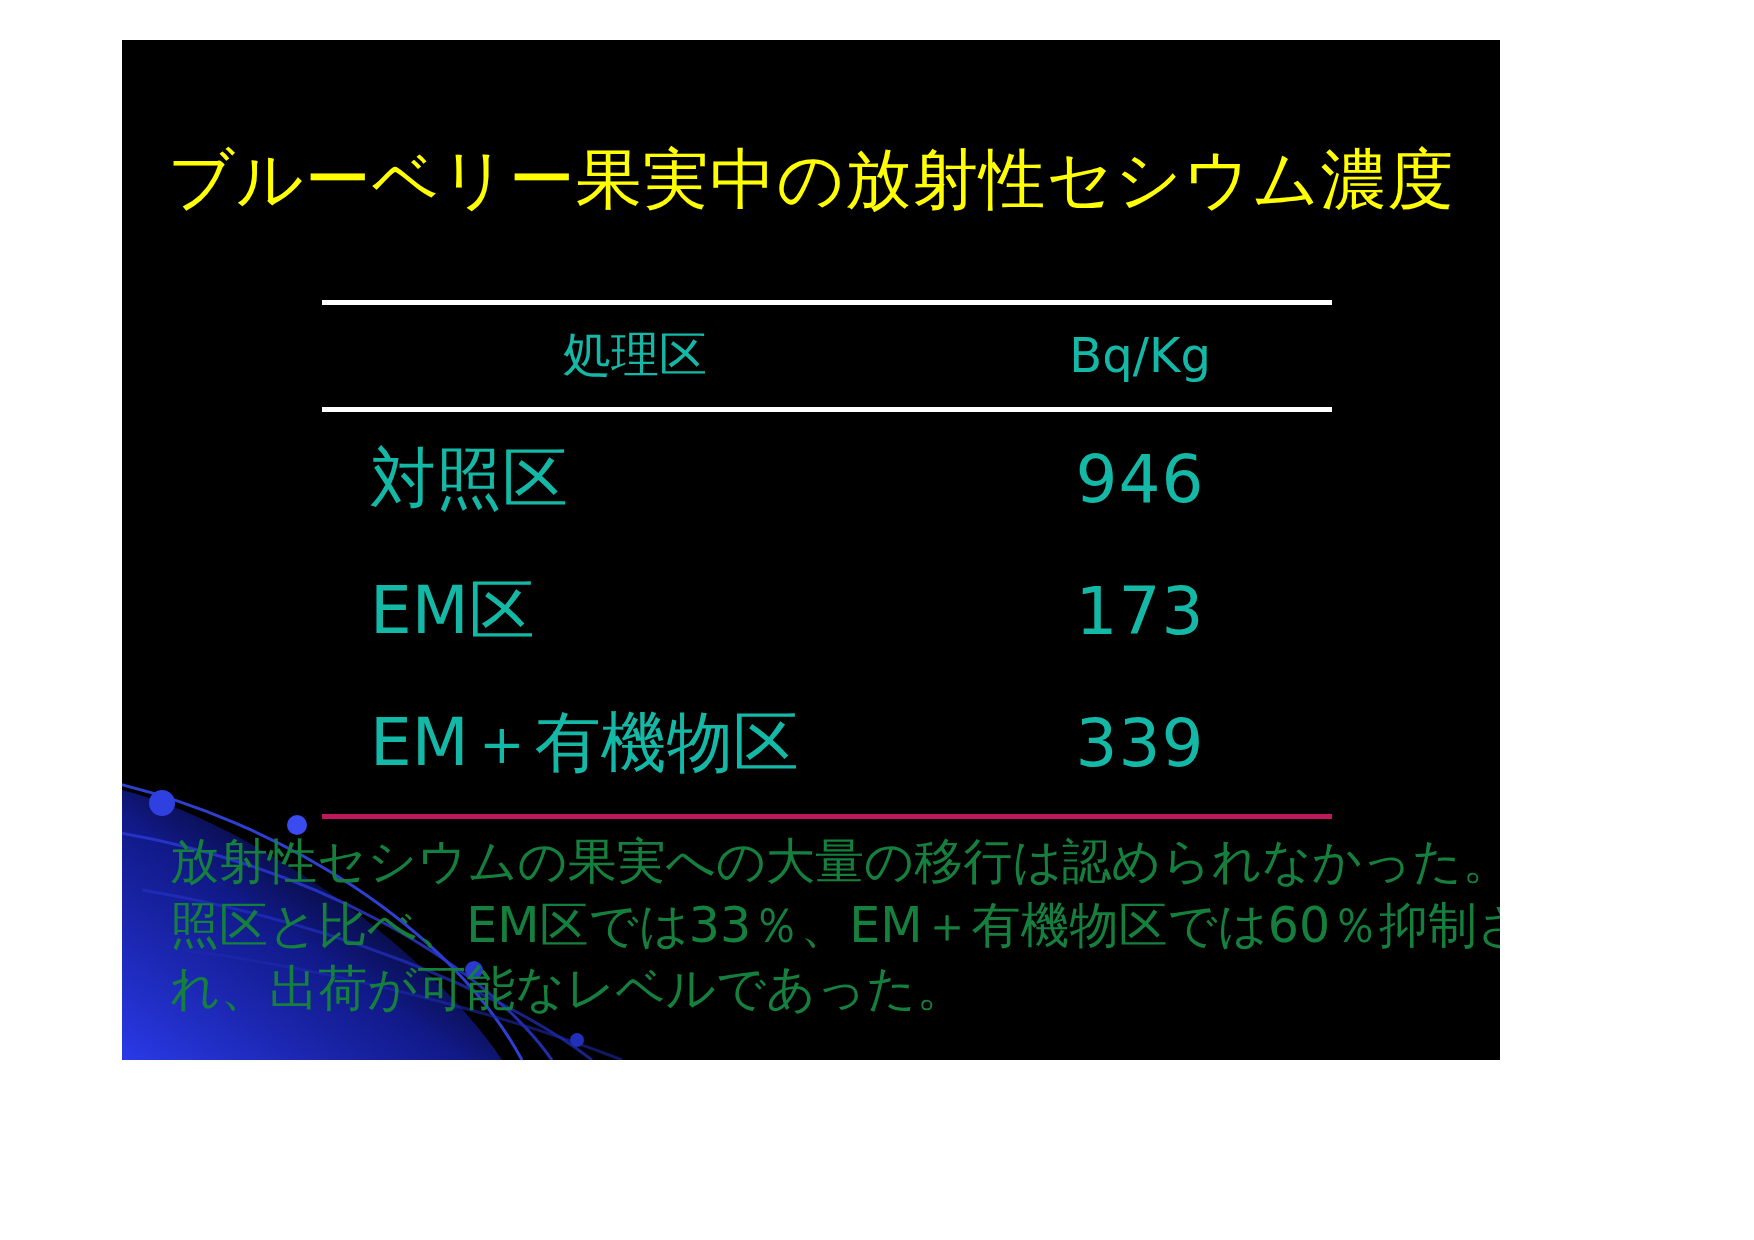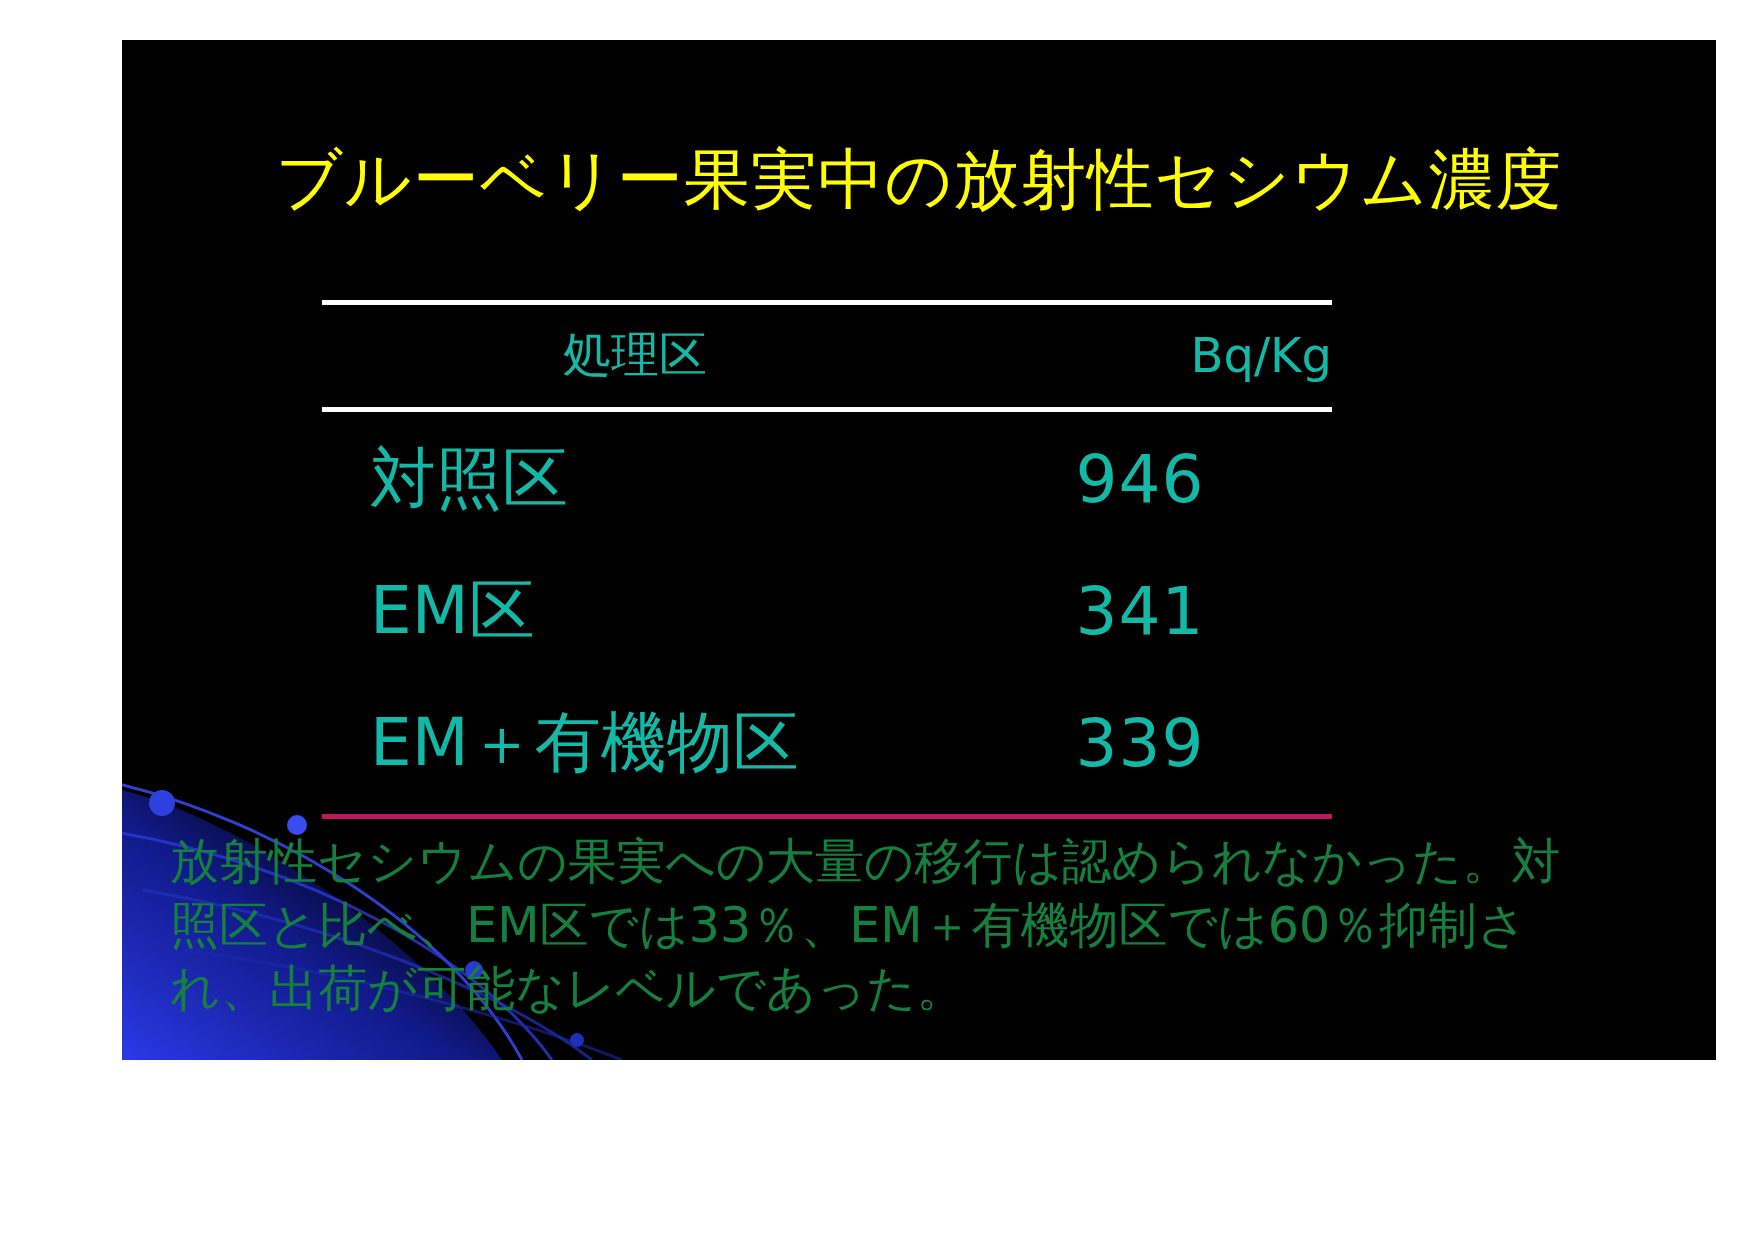--- a/index.html
+++ b/index.html
@@ -14,21 +14,21 @@
     position: relative;
     width: 1754px;
     height: 1240px;
     background: #ffffff;
     overflow: hidden;
   }
   #slide {
     position: absolute;
     left: 122px;
     top: 40px;
-    width: 1594px;
+    width: 1378px;
     height: 1020px;
     background: #000000;
     overflow: hidden;
   }
   
   #decor {
     position: absolute;
     left: 0;
     bottom: 0;
     width: 640px;
@@ -58,21 +58,21 @@
   }
   #data-table thead th {
     font-size: 48px;
     font-weight: normal;
     padding: 18px 0 20px 0;
     border-top: 5px solid #ffffff;
     border-bottom: 5px solid #ffffff;
     font-family: "DejaVu Sans", "Liberation Sans", sans-serif;
   }
   #data-table thead th.col-treat { text-align: center; width: 62%; }
-  #data-table thead th.col-unit  { text-align: right; width: 38%; }
+  #data-table thead th.col-unit  { text-align: center; width: 38%; }
   #data-table tbody td {
     font-size: 66px;
     padding: 22px 0 20px 0;
     font-family: "DejaVu Sans", "Liberation Sans", sans-serif;
   }
   #data-table tbody td.cell-treat {
     text-align: left;
     padding-left: 48px;
   }
   #data-table tbody td.cell-value {
@@ -129,21 +129,21 @@
           <th class="col-unit">Bq/Kg</th>
         </tr>
       </thead>
       <tbody>
         <tr>
           <td class="cell-treat">対照区</td>
           <td class="cell-value">946</td>
         </tr>
         <tr>
           <td class="cell-treat">EM区</td>
-          <td class="cell-value">341</td>
+          <td class="cell-value">173</td>
         </tr>
         <tr>
           <td class="cell-treat">EM＋有機物区</td>
           <td class="cell-value">339</td>
         </tr>
       </tbody>
     </table>
 
     <div id="summary">
       <p>放射性セシウムの果実への大量の移行は認められなかった。対照区と比べ、EM区では33％、EM＋有機物区では60％抑制され、出荷が可能なレベルであった。</p>

